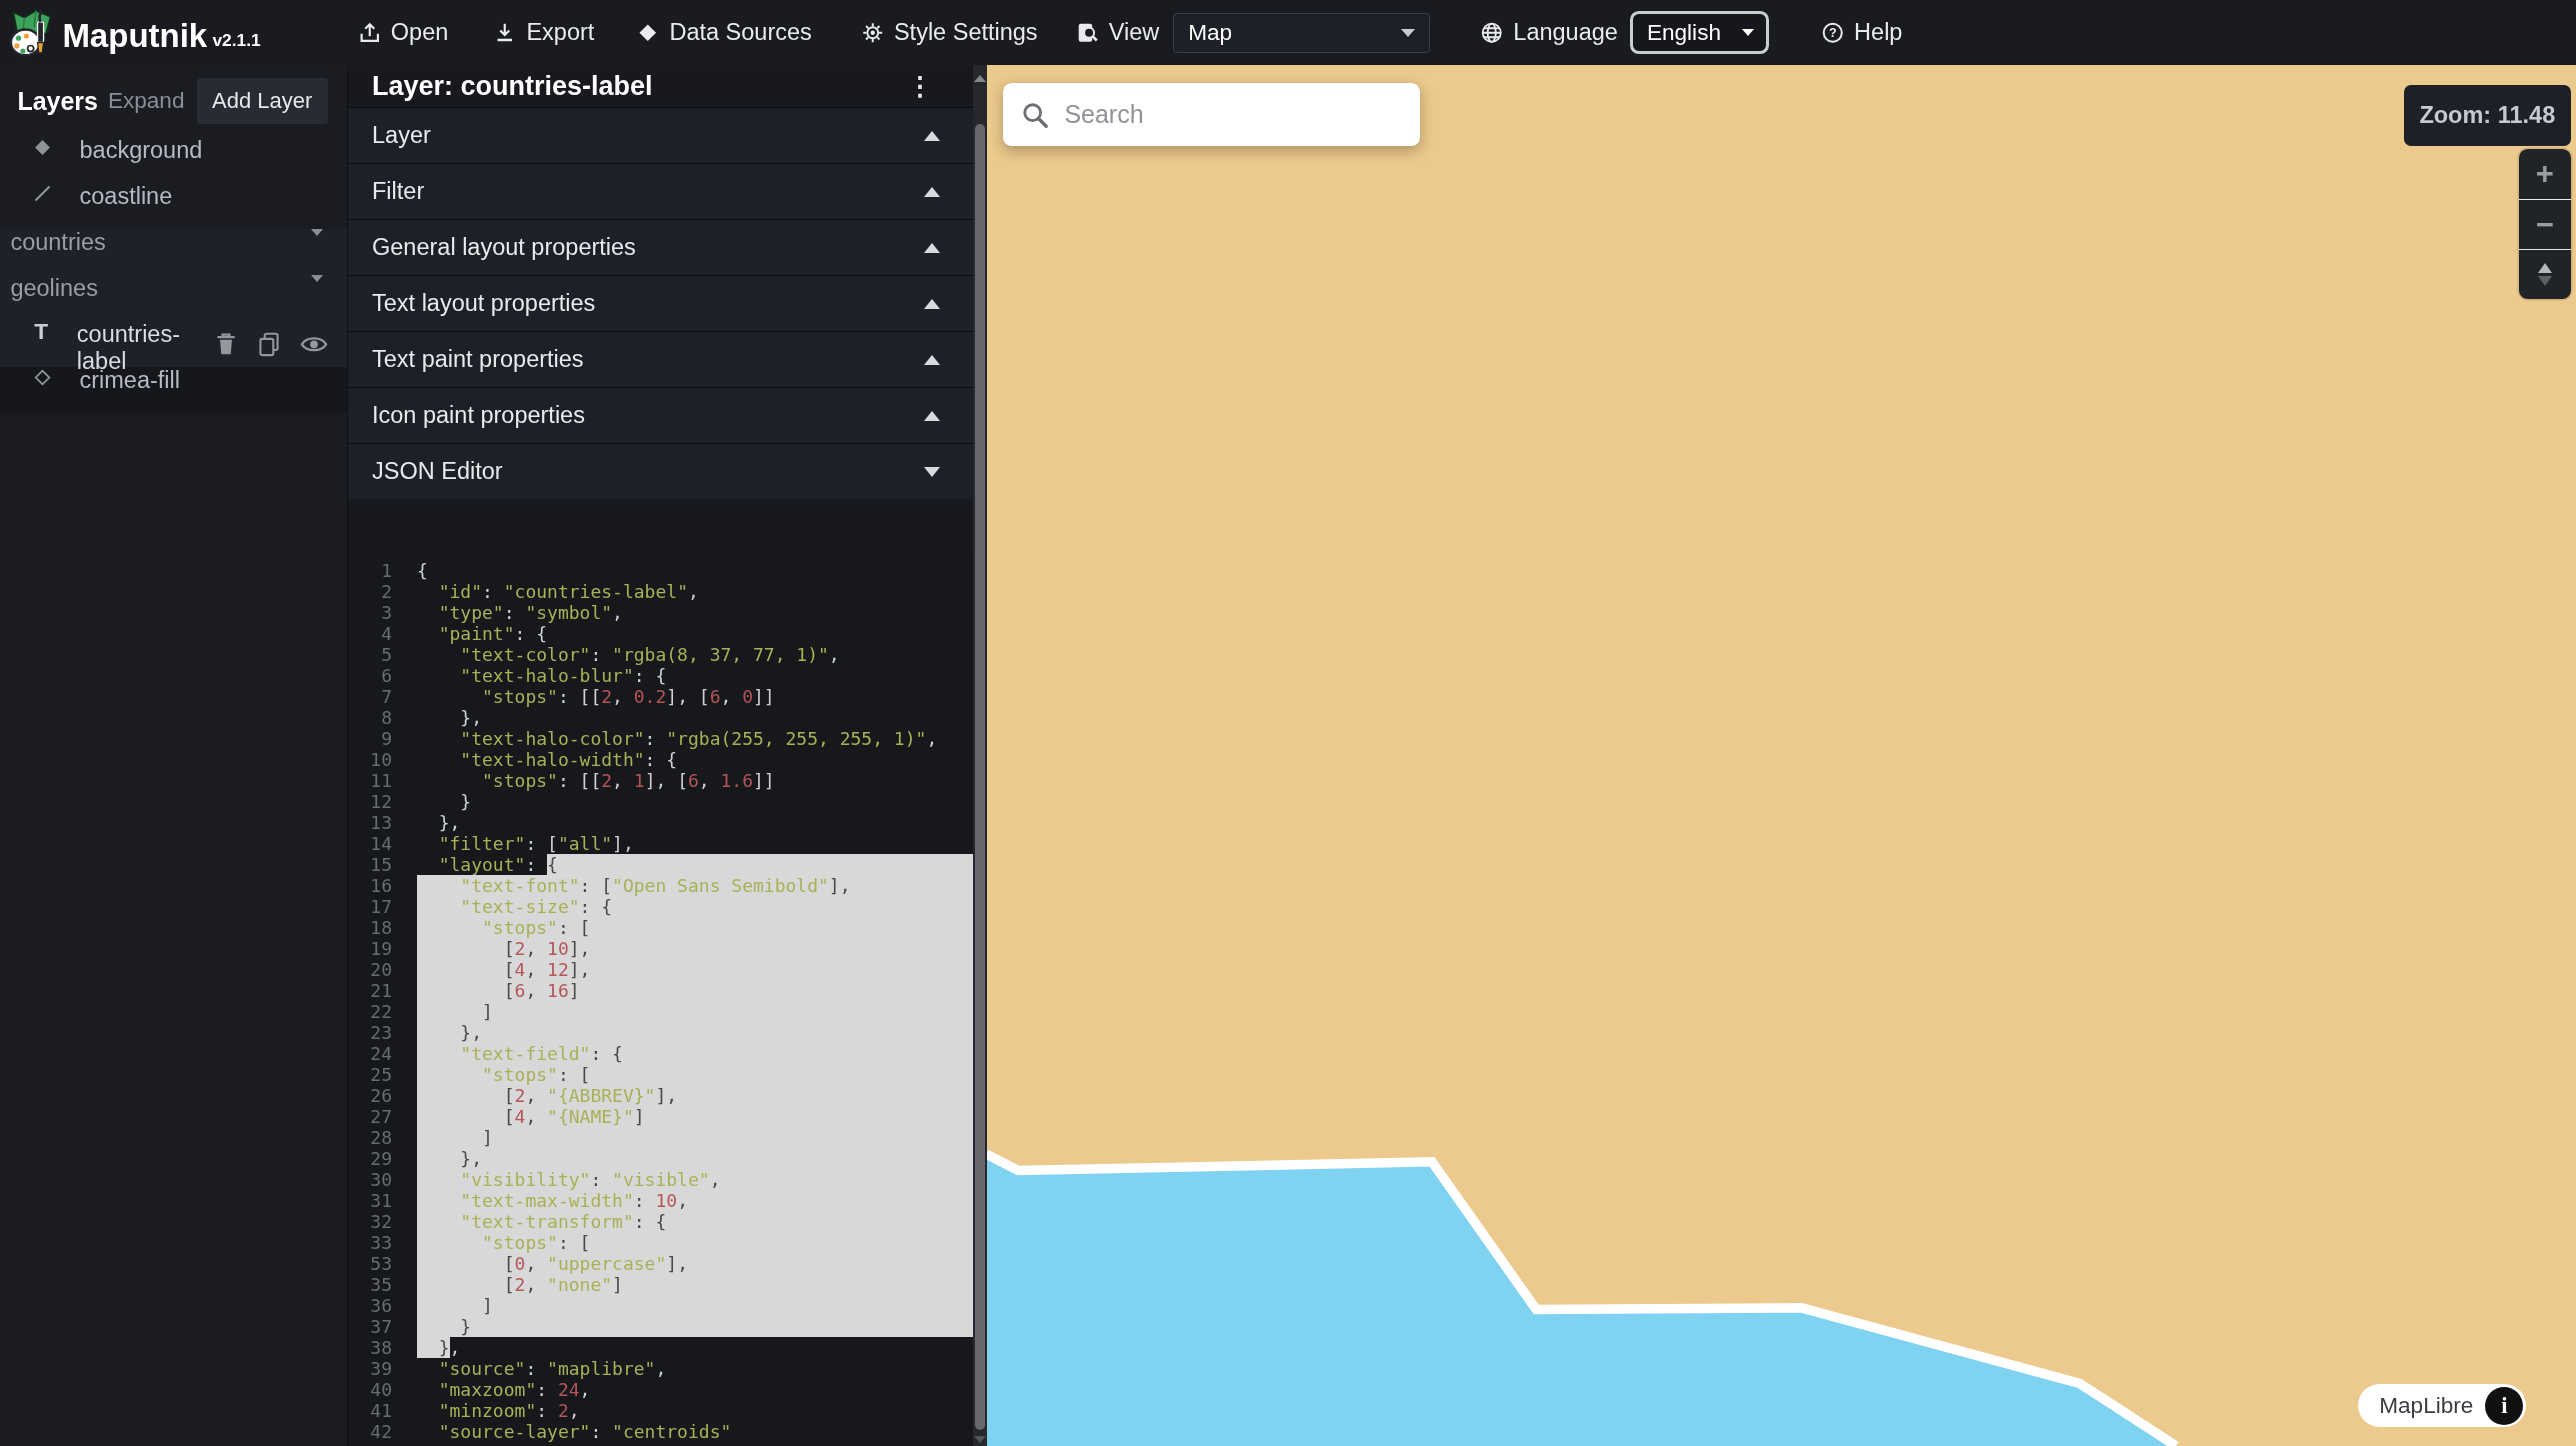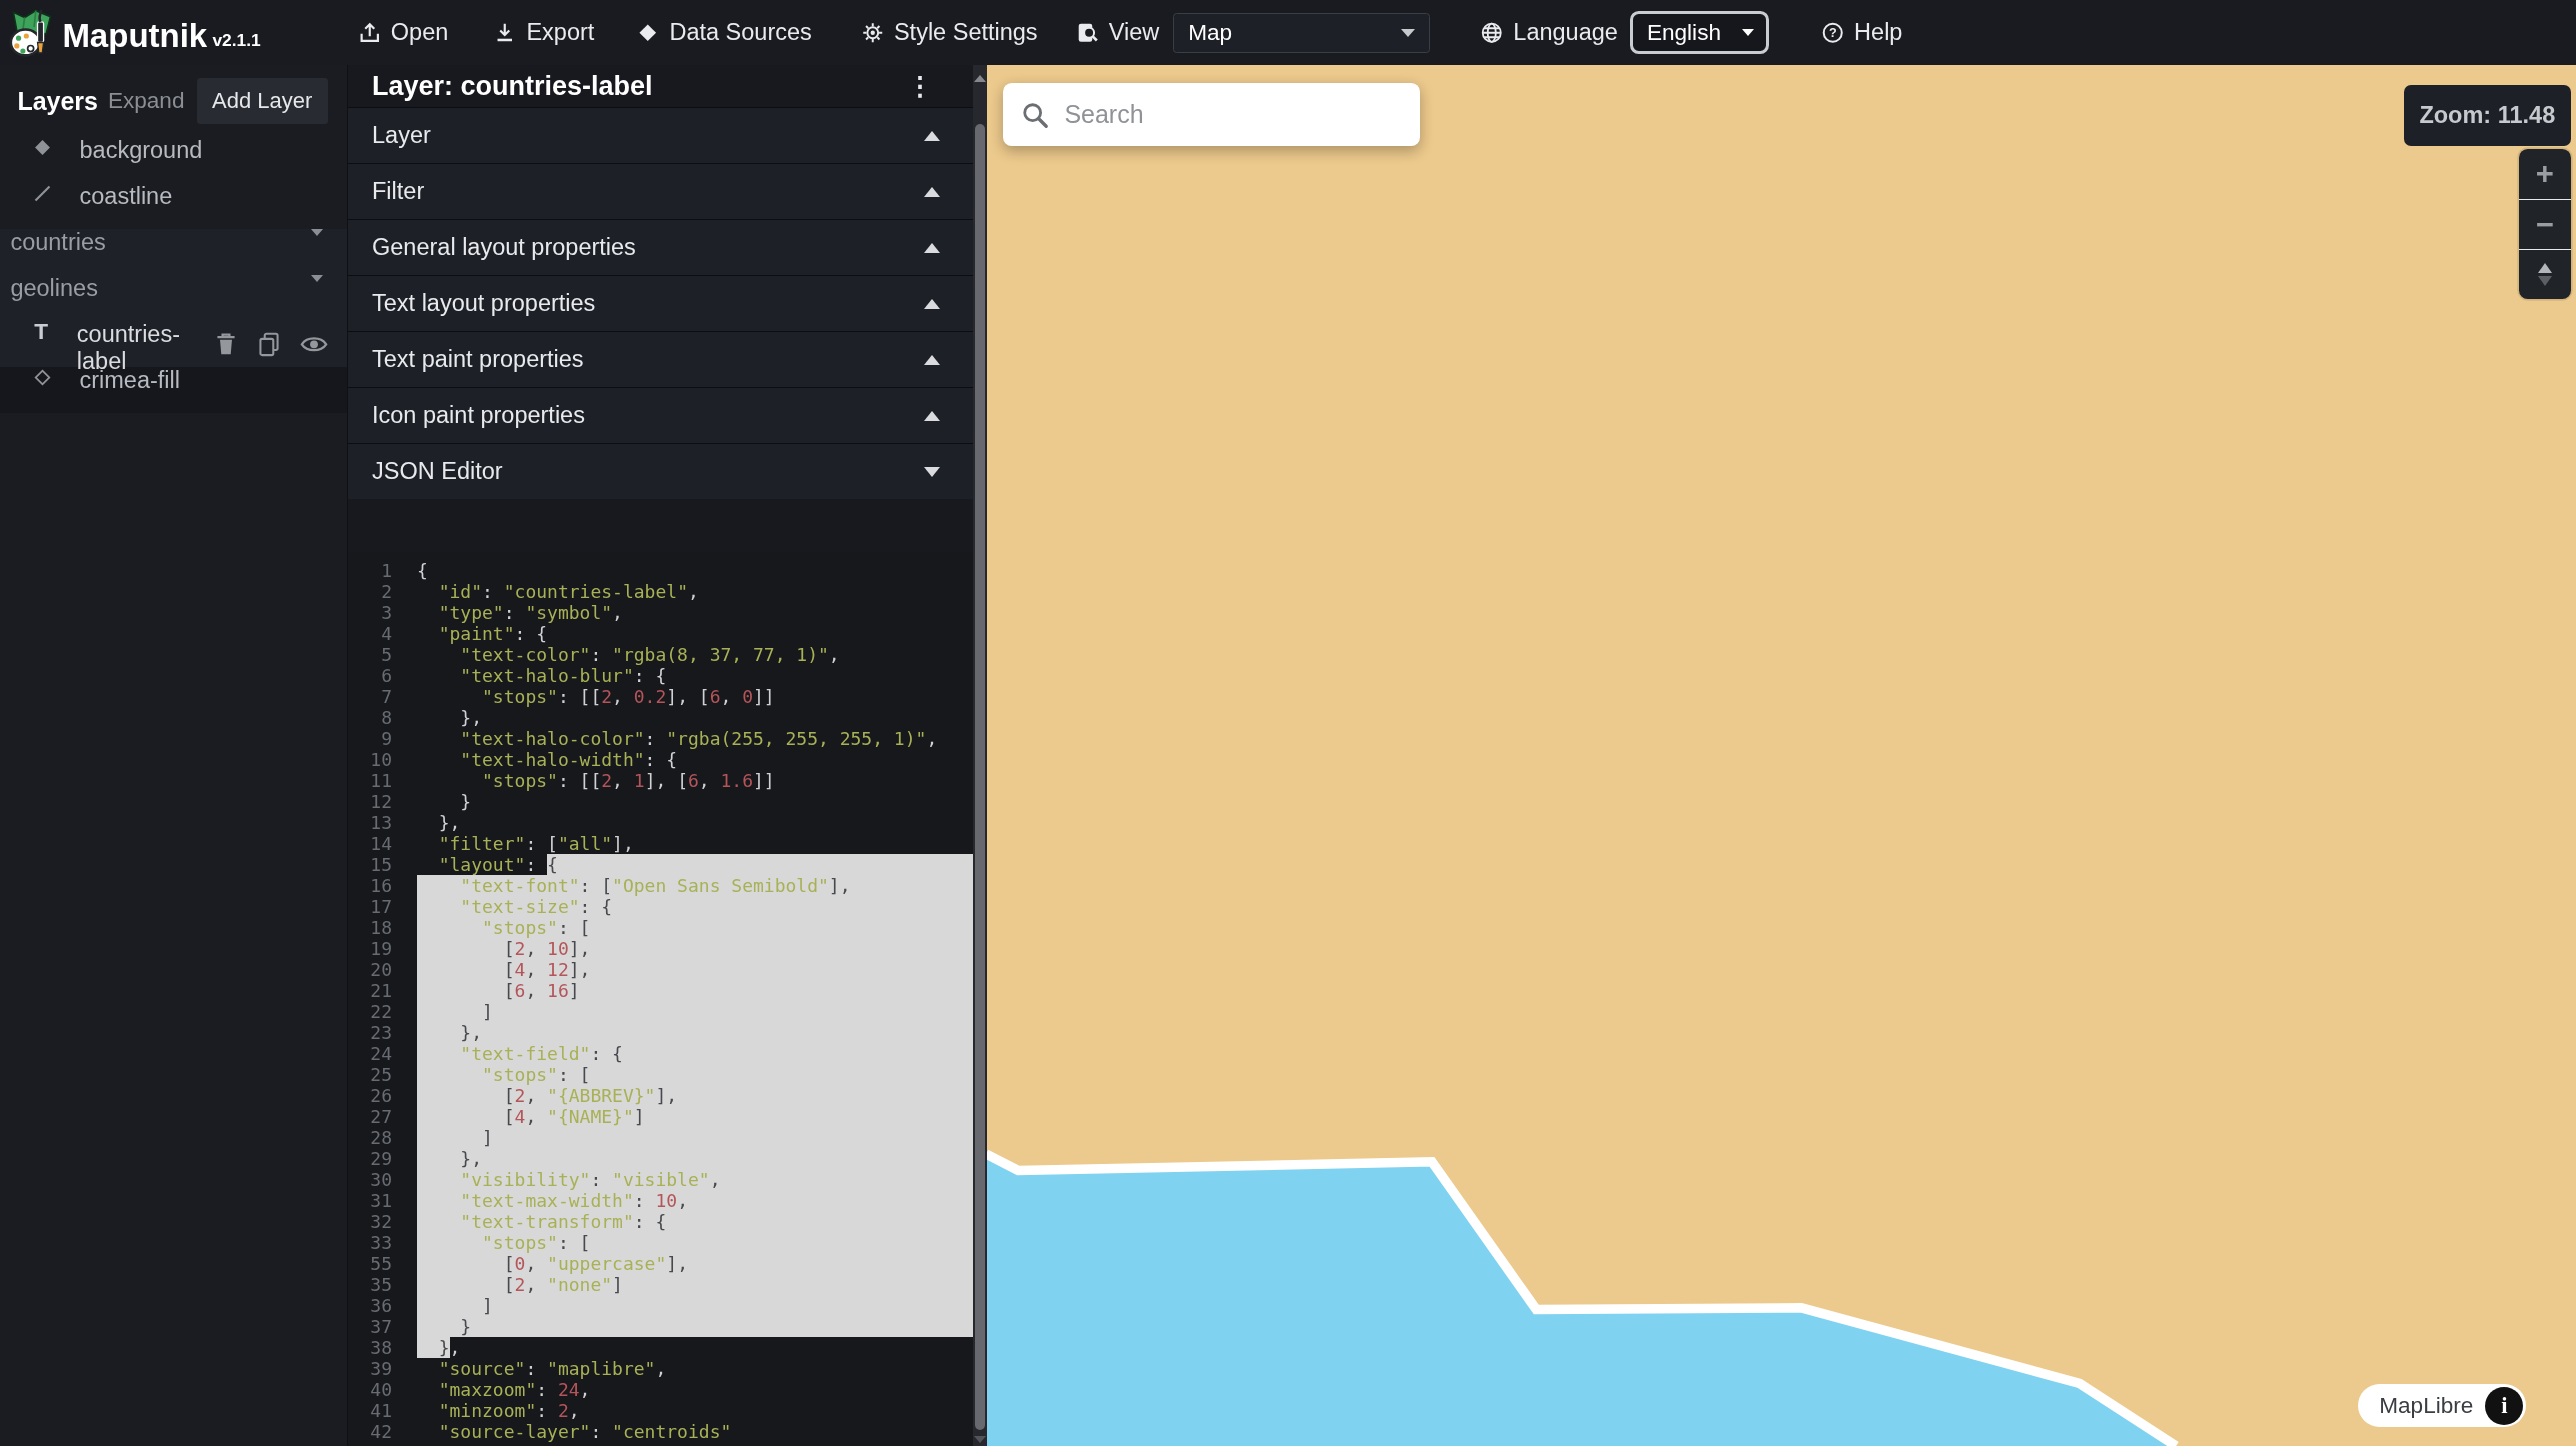--- a/index.html
+++ b/index.html
@@ -610,21 +610,21 @@
       <div class="cm-line">
         <span class="cm-gutter">33</span>
         <span class="cm-code">
           <span class="tok-p sel">      </span>
           <span class="tok-k sel">"stops"</span>
           <span class="tok-p sel">: [</span>
           <span class="filler sel"></span>
         </span>
       </div>
       <div class="cm-line">
-        <span class="cm-gutter">55</span>
+        <span class="cm-gutter">53</span>
         <span class="cm-code">
           <span class="tok-p sel">        [</span>
           <span class="tok-n sel">0</span>
           <span class="tok-p sel">, </span>
           <span class="tok-s sel">"uppercase"</span>
           <span class="tok-p sel">],</span>
           <span class="filler sel"></span>
         </span>
       </div>
       <div class="cm-line">

